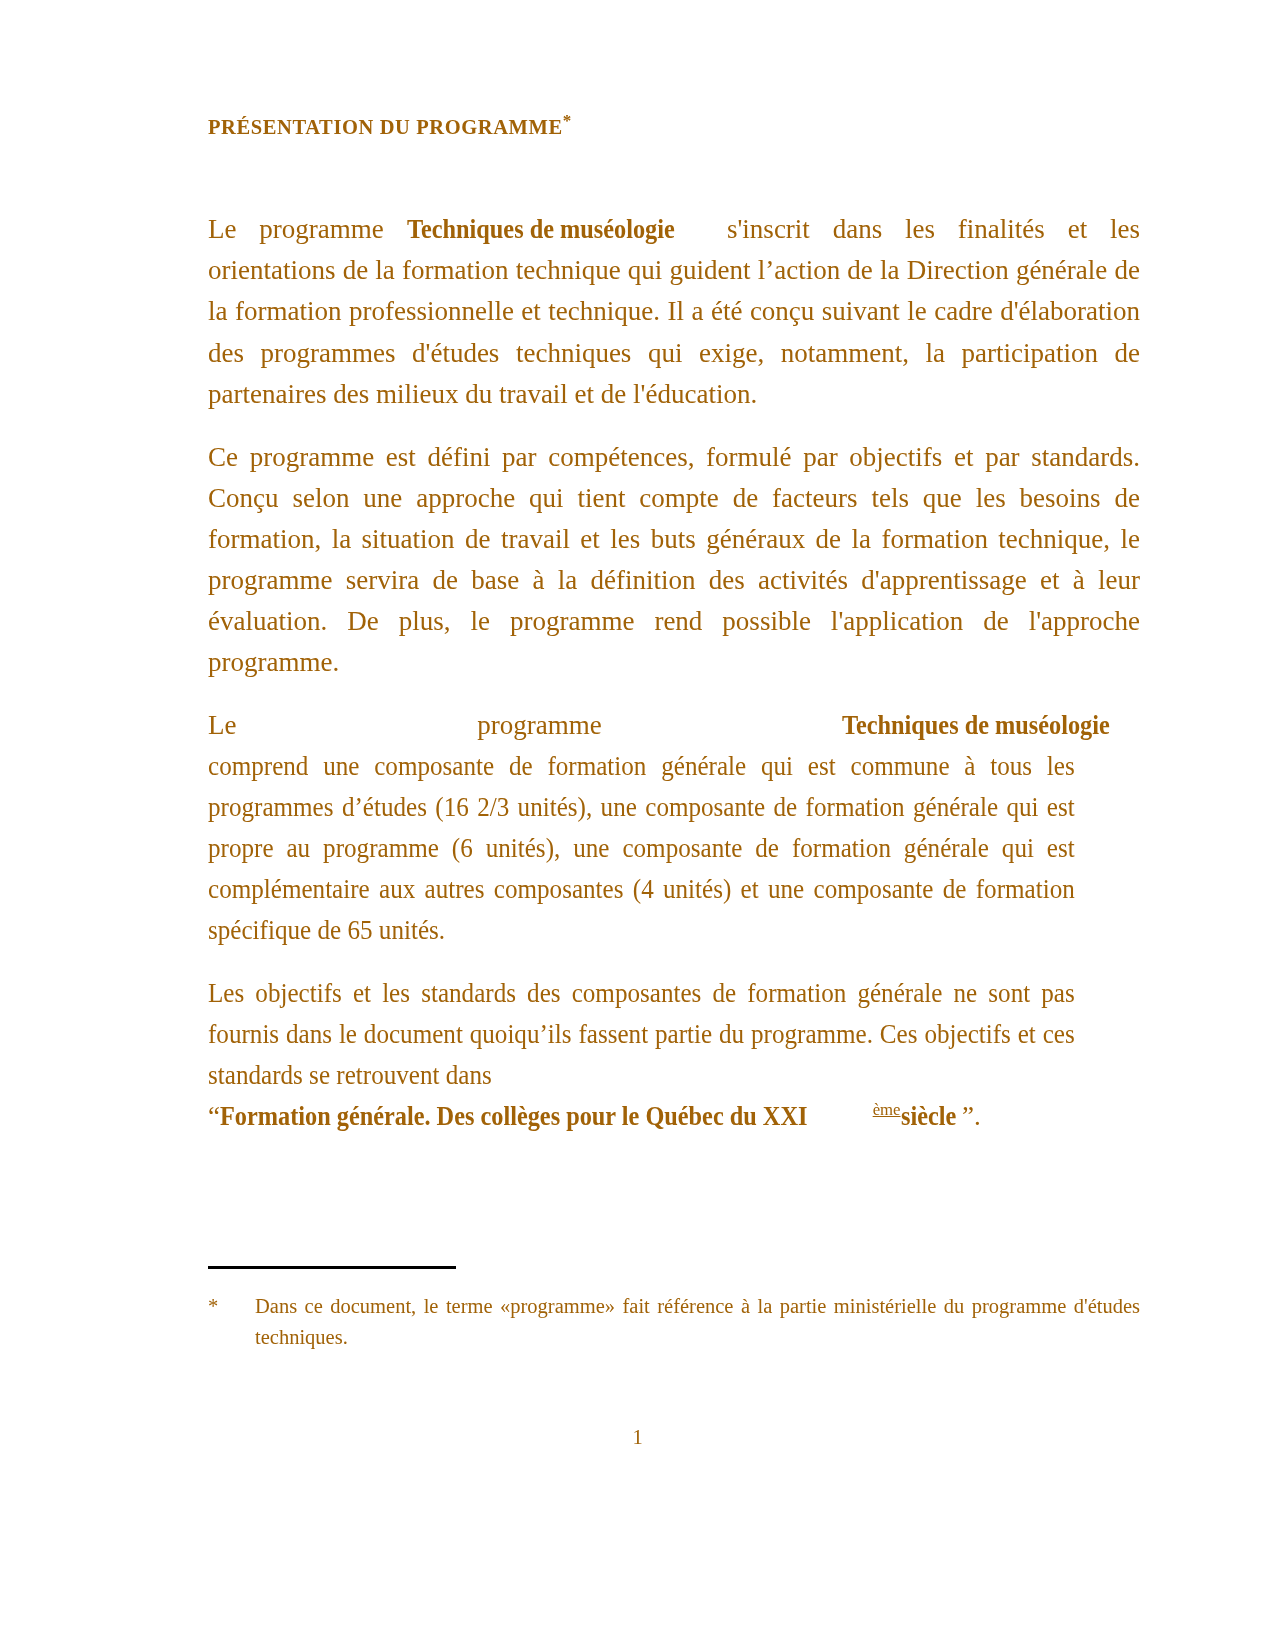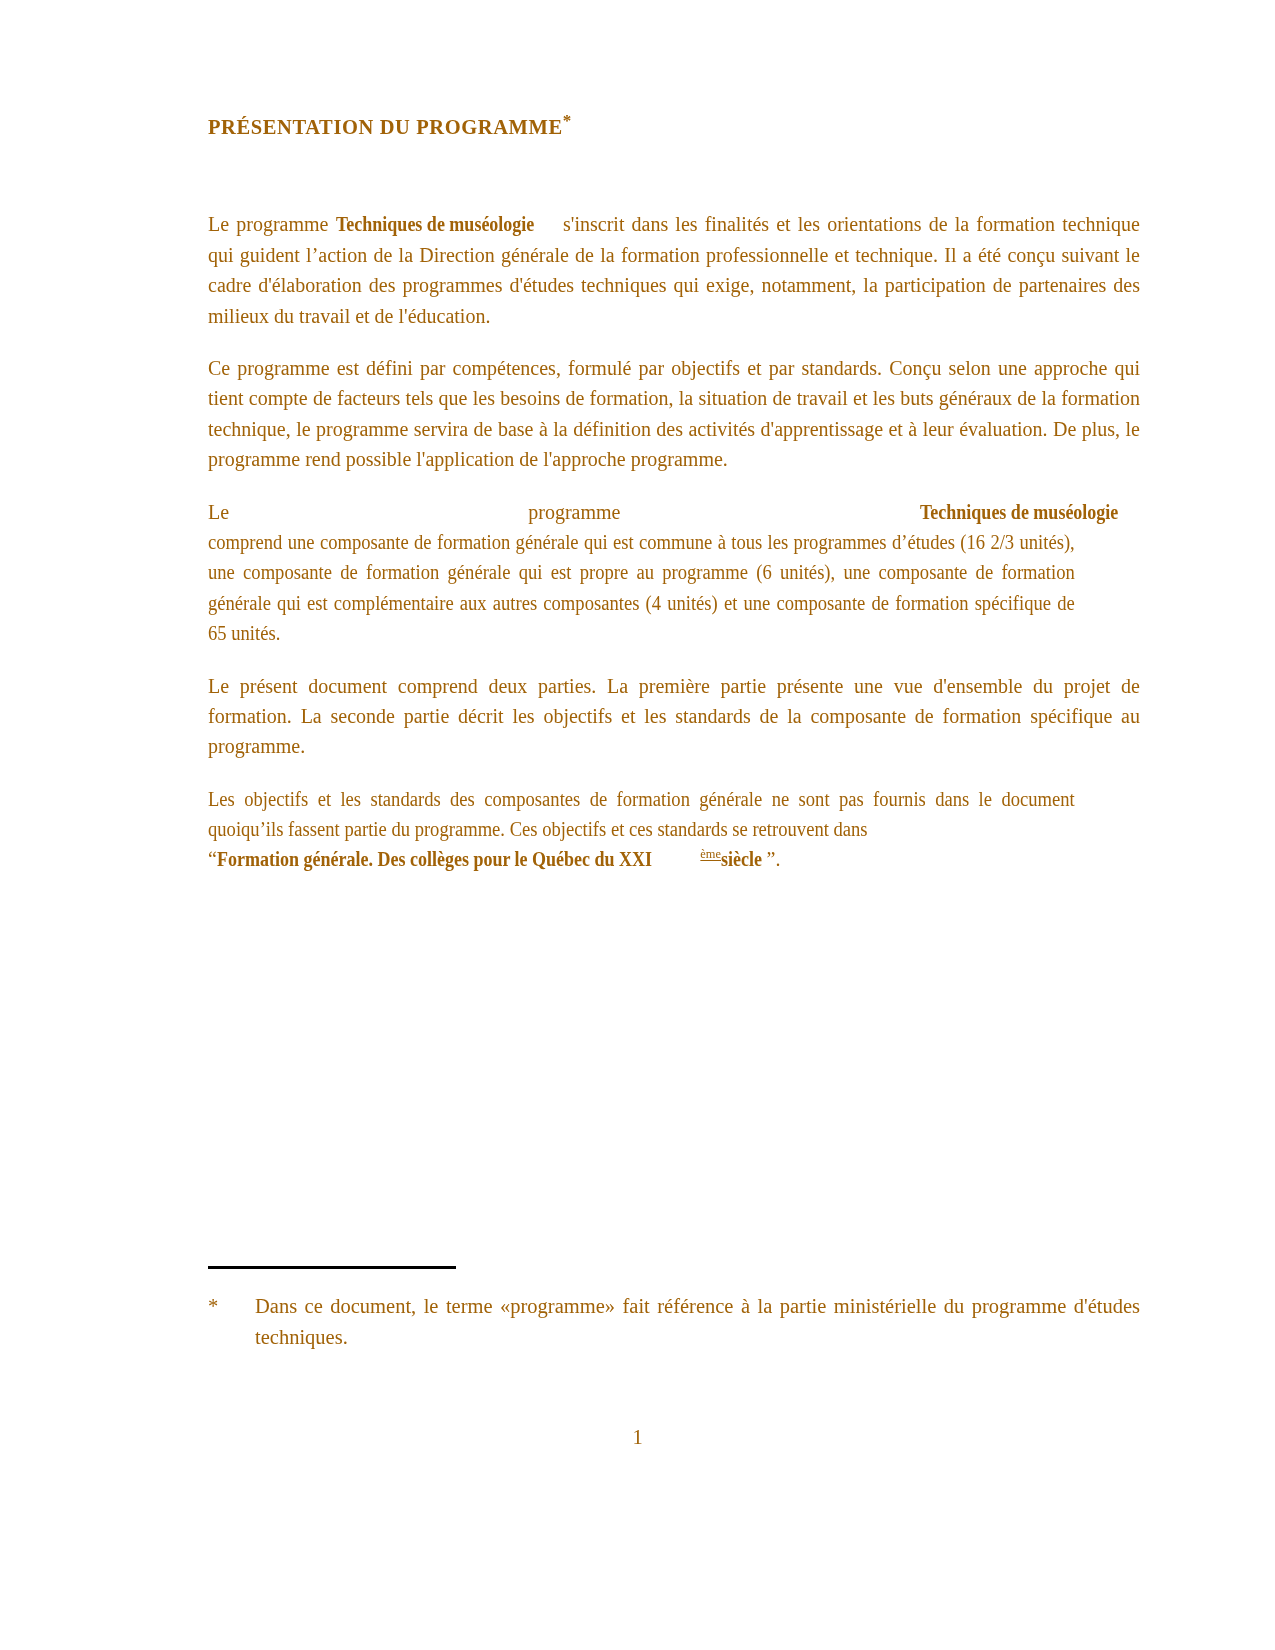--- a/index.html
+++ b/index.html
@@ -30,21 +30,21 @@
     margin: 0 0 0 0;
     line-height: 1.2;
   }
   .doc-title .star {
     font-weight: bold;
     font-size: 17px;
     vertical-align: super;
     letter-spacing: 0;
   }
   .para {
-    font-size: 20px;
+    font-size: 27px;
     line-height: 1.52;
     text-align: justify;
     margin: 0;
   }
   .para + .para {
     margin-top: 22px;
   }
   .p1 { margin-top: 70px; }
   .prog-name {
     font-weight: bold;
@@ -111,21 +111,20 @@
   <div class="content">
 
     <h1 class="doc-title"><span>PRÉSENTATION DU PROGRAMME</span><span class="star">*</span></h1>
 
     <p class="para p1"><span>Le programme </span><span class="prog-name">Techniques de muséologie</span><span> s'inscrit dans les finalités et les orientations de la formation technique qui guident l’action de la Direction générale de la formation professionnelle et technique.  Il a été conçu suivant le cadre d'élaboration des programmes d'études techniques qui exige, notamment, la participation de partenaires des milieux du travail et de l'éducation.</span></p>
 
     <p class="para"><span>Ce programme est défini par compétences, formulé par objectifs et par standards.  Conçu selon une approche qui tient compte de facteurs tels que les besoins de formation, la situation de travail et les buts généraux de la formation technique, le programme servira de base à la définition des activités d'apprentissage et à leur évaluation.  De plus, le programme rend possible l'application de l'approche programme.</span></p>
 
     <p class="para"><span>Le programme </span><span class="prog-name">Techniques de muséologie</span><span class="narrow"> comprend une composante de formation générale qui est commune à tous les programmes d’études (16 2/3 unités), une composante de formation générale qui est propre au programme (6 unités), une composante de formation générale qui est complémentaire aux autres composantes (4 unités) et une composante de formation spécifique de 65 unités.</span></p>
 
-    <p class="para"><span>Le présent document comprend deux parties.  La première partie présente une vue d'ensemble du projet de formation.  La seconde partie décrit les objectifs et les standards de la composante de formation spécifique au programme.</span></p>
 
     <p class="para"><span class="narrow">Les objectifs et les standards des composantes de formation générale ne sont pas fournis dans le document quoiqu’ils fassent partie du programme. Ces objectifs et ces standards se retrouvent dans </span><span>“</span><span class="bold-ital-title">Formation générale. Des collèges pour le Québec du XXI</span><sup class="ordinal">ème</sup><span class="bold-ital-title"> siècle</span><span>”.</span></p>
 
   </div>
 
   <div class="footnote-area">
     <div class="footnote-rule"></div>
     <p class="footnote"><span class="marker">*</span><span>Dans ce document, le terme «programme» fait référence à la partie ministérielle du programme d'études techniques.</span></p>
   </div>
 

